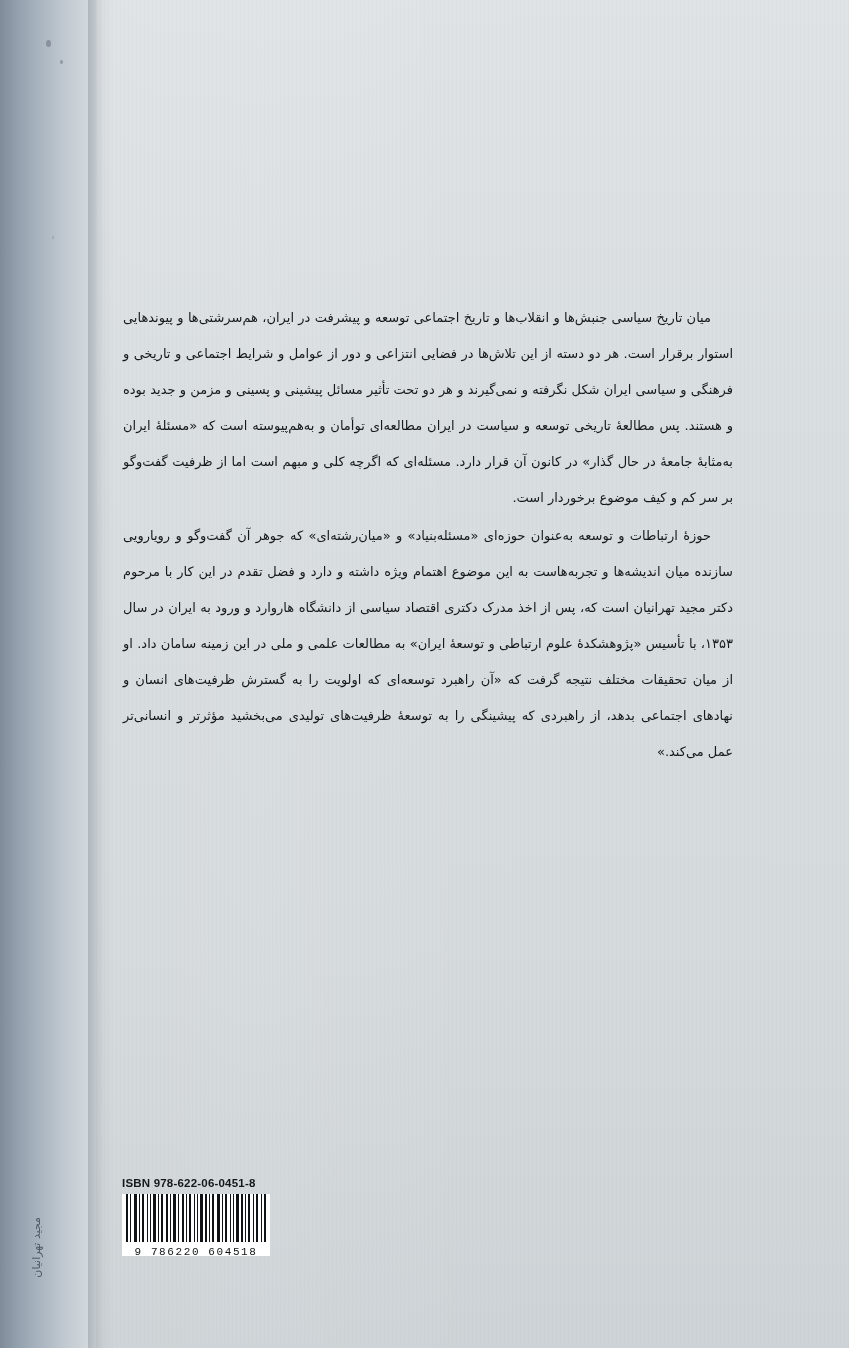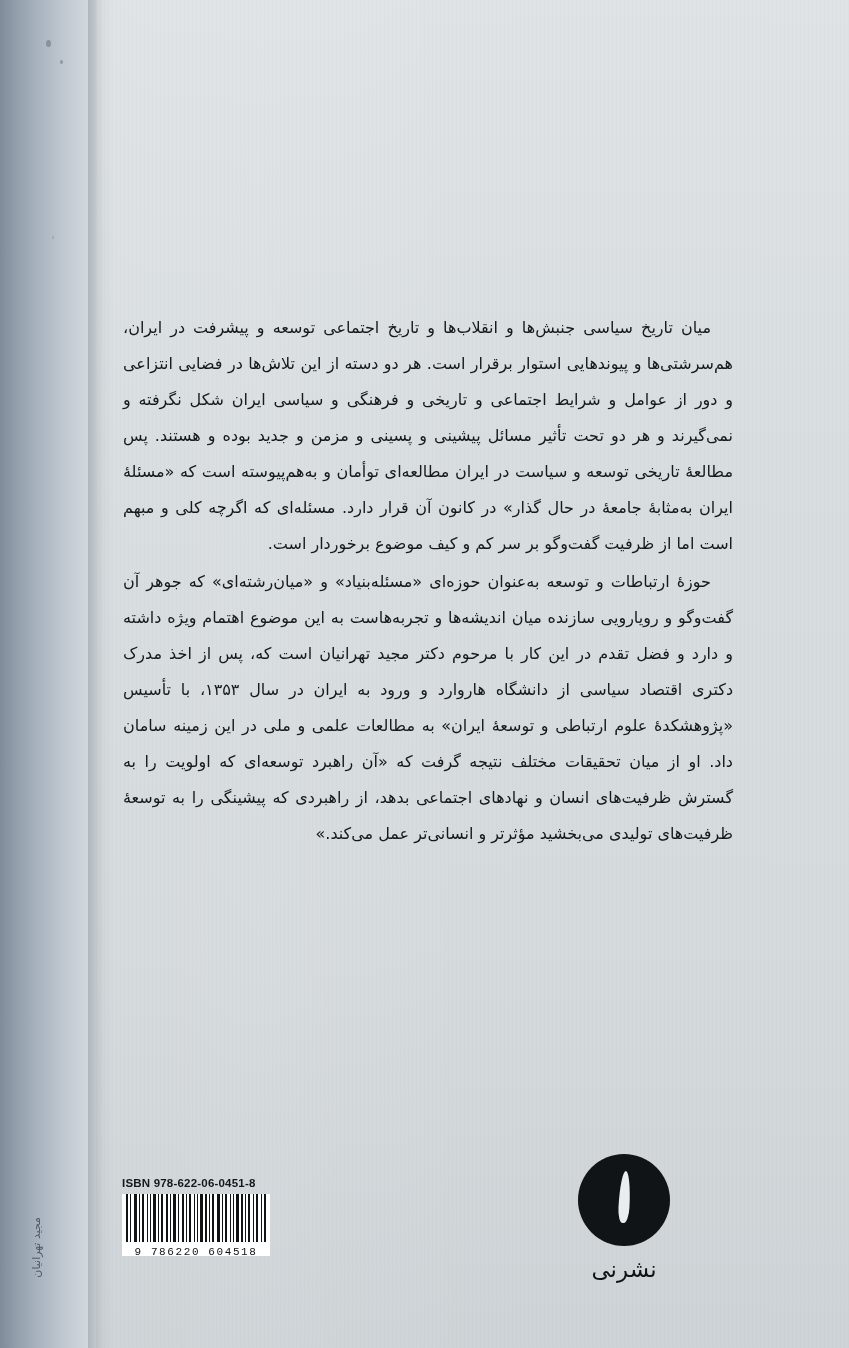--- a/index.html
+++ b/index.html
@@ -70,27 +70,27 @@
     transform: rotate(180deg);
     font-size: 11px;
     color: #3f4a55;
     letter-spacing: 0.5px;
     white-space: nowrap;
     opacity: 0.85;
   }
   
   .blurb {
     position: absolute;
-    top: 310px;
+    top: 300px;
     right: 116px;
     width: 610px;
     text-align: justify;
     direction: rtl;
     color: #16191c;
-    font-size: 16px;
+    font-size: 13px;
     line-height: 36px;
   }
   .blurb p {
     margin: 0 0 2px 0;
     text-align: justify;
     text-align-last: right;
   }
   .blurb p.first {
     text-indent: 22px;
   }
@@ -235,17 +235,13 @@
         <i style="left:122px;width:2px;"></i>
         <i style="left:127px;width:1px;"></i>
         <i style="left:130px;width:2px;"></i>
         <i style="left:135px;width:1px;"></i>
         <i style="left:138px;width:2px;"></i>
       </div>
       <div class="barcode-digits">9 786220 604518</div>
     </div>
   </div>
 
-  <div class="publisher">
-    <div class="logo-circle"></div>
-    <div class="publisher-name">نشرنی</div>
-  </div>
 </div>
 
 </body></html>

